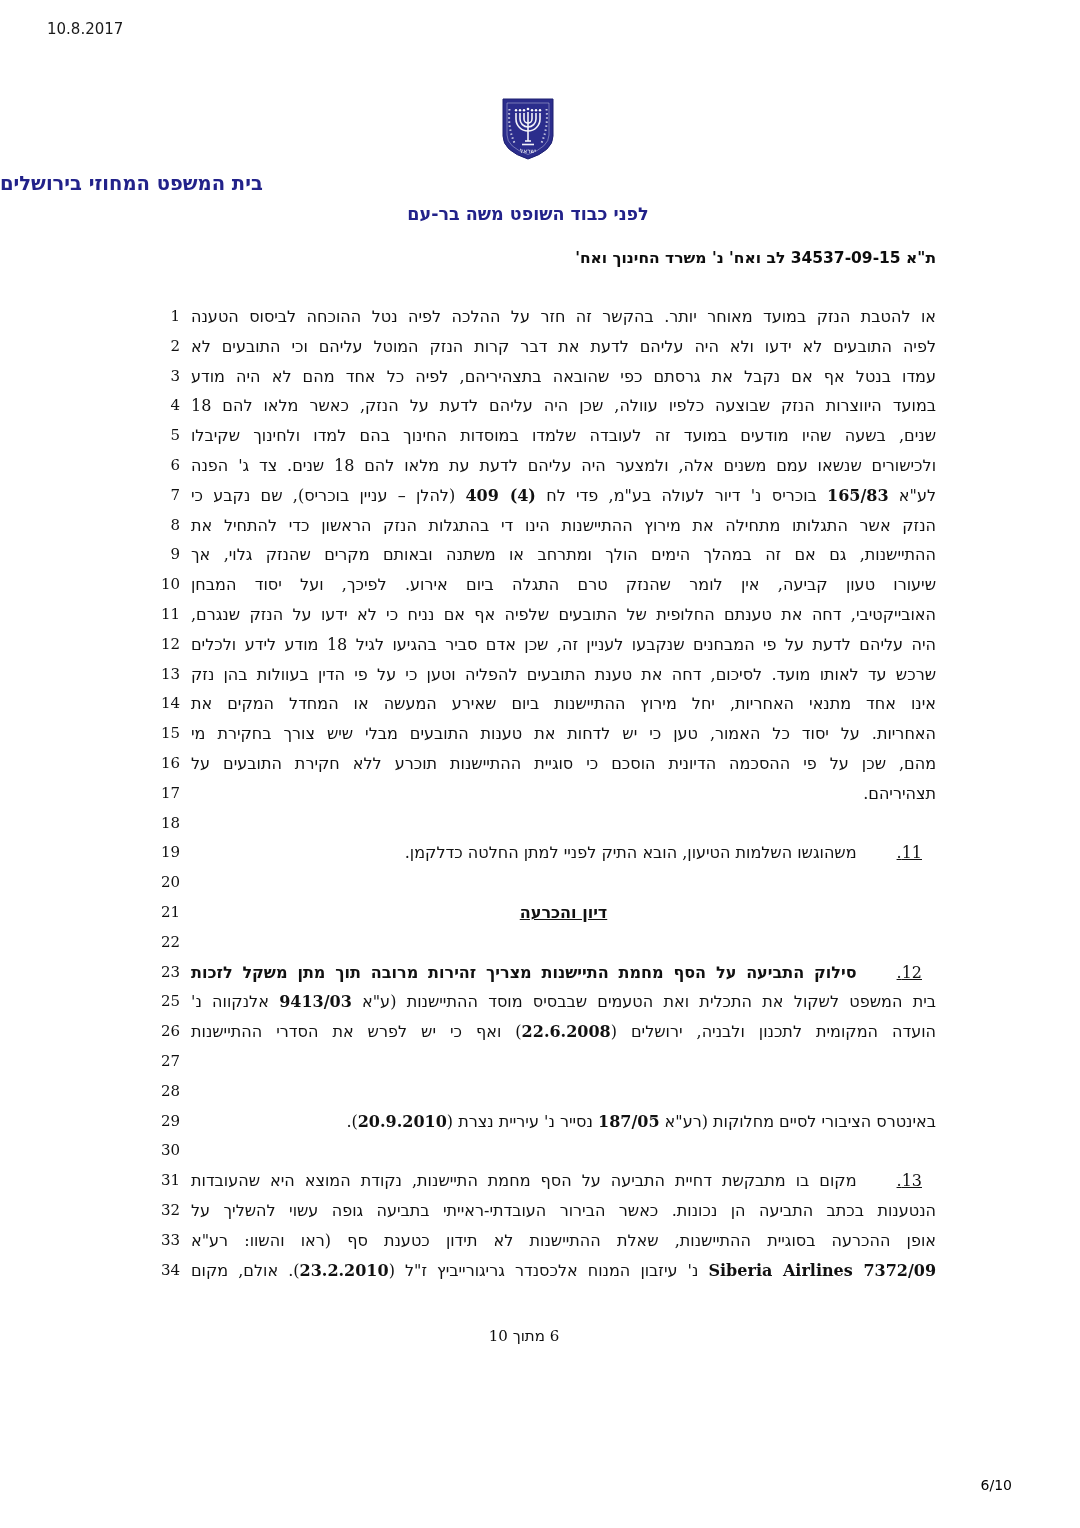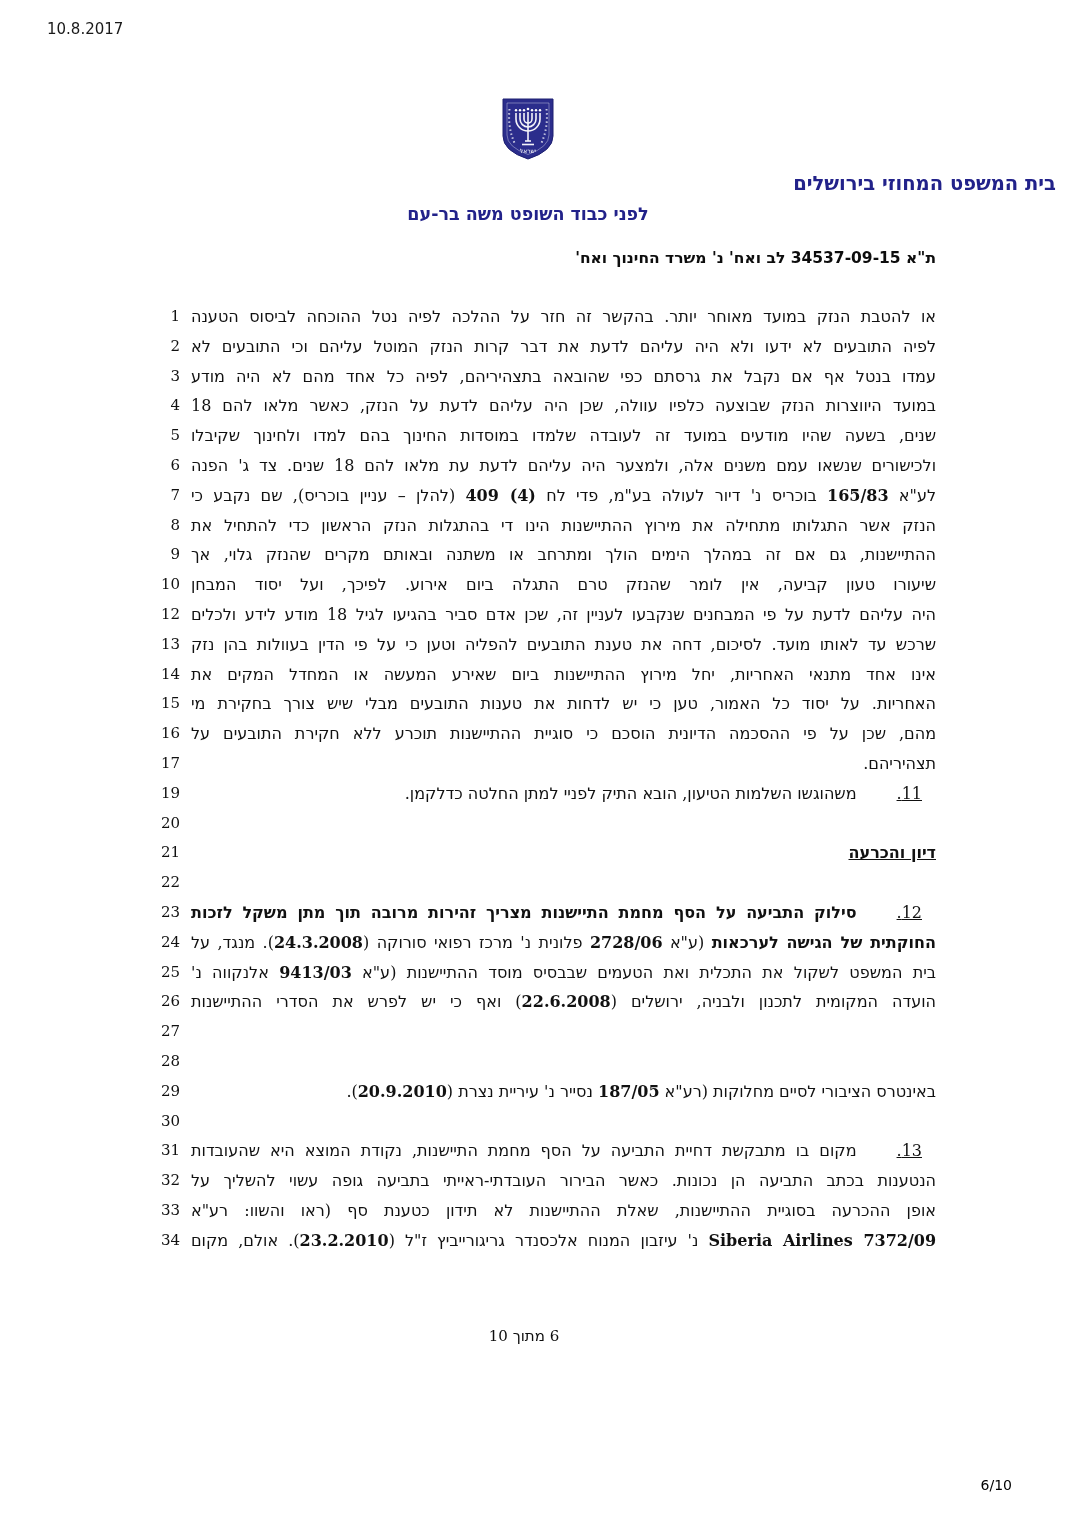--- a/index.html
+++ b/index.html
@@ -1,39 +1,39 @@
 <!DOCTYPE html>
 <html><head>
 <meta charset="utf-8">
 <style>
   html,body{margin:0;padding:0;background:#ffffff;}
   .page{position:relative;width:1056px;height:1528px;background:#ffffff;overflow:hidden;
         font-family:"DejaVu Serif","DejaVu Sans",serif;color:#111;}
   .date{position:absolute;left:47px;top:20px;font-family:"DejaVu Sans","Liberation Sans",sans-serif;
         font-size:15px;color:#1a1a1a;}
   .emblem{position:absolute;top:96px;left:50%;transform:translateX(-50%);line-height:0;}
-  .court{position:absolute;top:172px;left:0;right:0;text-align:right;
+  .court{position:absolute;top:172px;left:0;right:0;text-align:left;
          font-family:"DejaVu Sans","Liberation Sans",sans-serif;font-weight:bold;
          font-size:19.5px;color:#22228a;}
   .judge{position:absolute;top:204px;left:0;right:0;text-align:center;
          font-family:"DejaVu Sans","Liberation Sans",sans-serif;font-weight:bold;
          font-size:17.5px;color:#22228a;}
   .case{position:absolute;top:249px;left:120px;right:120px;text-align:right;
         font-weight:bold;font-size:15.5px;color:#0d0d0d;
         font-family:"DejaVu Sans","Liberation Sans",sans-serif;}
   .lines{position:absolute;top:302px;left:0;right:0;}
   .row{display:flex;height:29.8px;line-height:29.8px;}
   .lnum{width:34px;margin-left:146px;text-align:right;font-size:15px;flex:none;
         font-family:"DejaVu Serif","DejaVu Sans",serif;}
   .ltext{flex:1;margin-left:11px;margin-right:120px;font-size:16px;
          font-family:"DejaVu Serif","DejaVu Sans",serif;}
   .ltext.j{text-align:justify;text-align-last:justify;}
   .ltext.r{text-align:right;}
   .ltext.has-num{padding-right:14px;}
-  .ltext.heading{font-weight:bold;text-decoration:underline;}
+  .ltext.heading{font-weight:bold;text-decoration:underline;text-align:center;}
   .para-num{margin-left:40px;text-decoration:underline;}
   .b{font-weight:bold;}
   .footer{position:absolute;top:1327px;left:0;right:8px;text-align:center;font-size:15px;
           font-family:"DejaVu Serif","DejaVu Sans",serif;color:#0d0d0d;}
   .corner{position:absolute;top:1477px;right:44px;font-size:14px;
           font-family:"DejaVu Sans","Liberation Sans",sans-serif;color:#000000;text-align:center;}
 </style>
 </head>
 <body>
 
@@ -107,20 +107,24 @@
       </div>
       <div class="row">
         <div class="lnum">9</div>
         <div class="ltext j" dir="rtl"><span>ההתיישנות, גם אם זה במהלך הימים הולך ומתרחב או משתנה ובאותם מקרים שהנזק גלוי, אך</span></div>
       </div>
       <div class="row">
         <div class="lnum">10</div>
         <div class="ltext j" dir="rtl"><span>שיעורו טעון קביעה, אין לומר שהנזק טרם התגלה ביום אירוע. לפיכך, ועל יסוד המבחן</span></div>
       </div>
       <div class="row">
+        <div class="lnum">11</div>
+        <div class="ltext j" dir="rtl"><span>האובייקטיבי, דחה את טענתם החלופית של התובעים שלפיה אף אם נניח כי לא ידעו על הנזק שנגרם,</span></div>
+      </div>
+      <div class="row">
         <div class="lnum">12</div>
         <div class="ltext j" dir="rtl"><span>היה עליהם לדעת על פי המבחנים שנקבעו לעניין זה, שכן אדם סביר בהגיעו לגיל 18 מודע לידע ולכלים</span></div>
       </div>
       <div class="row">
         <div class="lnum">13</div>
         <div class="ltext j" dir="rtl"><span>שרכש עד לאותו מועד. לסיכום, דחה את טענת התובעים להפליה וטען כי על פי הדין בעוולות בהן נזק</span></div>
       </div>
       <div class="row">
         <div class="lnum">14</div>
         <div class="ltext j" dir="rtl"><span>אינו אחד מתנאי האחריות, יחל מירוץ ההתיישנות ביום שאירע המעשה או המחדל המקים את</span></div>
@@ -131,44 +135,44 @@
       </div>
       <div class="row">
         <div class="lnum">16</div>
         <div class="ltext j" dir="rtl"><span>מהם, שכן על פי ההסכמה הדיונית הוסכם כי סוגיית ההתיישנות תוכרע ללא חקירת התובעים על</span></div>
       </div>
       <div class="row">
         <div class="lnum">17</div>
         <div class="ltext r" dir="rtl"><span>תצהיריהם.</span></div>
       </div>
       <div class="row">
+        <div class="lnum">18</div>
+        <div class="ltext r" dir="rtl"></div>
+      </div>
+      <div class="row">
         <div class="lnum">19</div>
         <div class="ltext r has-num" dir="rtl"><span class="para-num">11.</span><span>משהוגשו השלמות הטיעון, הובא התיק לפניי למתן החלטה כדלקמן.</span></div>
       </div>
       <div class="row">
         <div class="lnum">20</div>
         <div class="ltext r" dir="rtl"></div>
       </div>
       <div class="row">
         <div class="lnum">21</div>
         <div class="ltext r heading" dir="rtl"><span class="b">דיון והכרעה</span></div>
       </div>
       <div class="row">
         <div class="lnum">22</div>
         <div class="ltext r" dir="rtl"></div>
       </div>
       <div class="row">
         <div class="lnum">23</div>
         <div class="ltext j has-num" dir="rtl"><span class="para-num">12.</span><span class="b">סילוק התביעה על הסף מחמת התיישנות מצריך זהירות מרובה תוך מתן משקל לזכות</span></div>
       </div>
       <div class="row">
-        <div class="lnum">24</div>
-        <div class="ltext j" dir="rtl"><span class="b">החוקתית של הגישה לערכאות</span><span> (ע"א </span><span class="b">2728/06</span><span> פלונית נ' מרכז רפואי סורוקה (</span><span class="b">24.3.2008</span><span>). מנגד, על</span></div>
-      </div>
-      <div class="row">
         <div class="lnum">25</div>
         <div class="ltext j" dir="rtl"><span>בית המשפט לשקול את התכלית ואת הטעמים שבבסיס מוסד ההתיישנות (ע"א </span><span class="b">9413/03</span><span> אלנקווה נ'</span></div>
       </div>
       <div class="row">
         <div class="lnum">26</div>
         <div class="ltext j" dir="rtl"><span>הועדה המקומית לתכנון ולבניה, ירושלים (</span><span class="b">22.6.2008</span><span>) ואף כי יש לפרש את הסדרי ההתיישנות</span></div>
       </div>
       <div class="row">
         <div class="lnum">27</div>
       </div>

